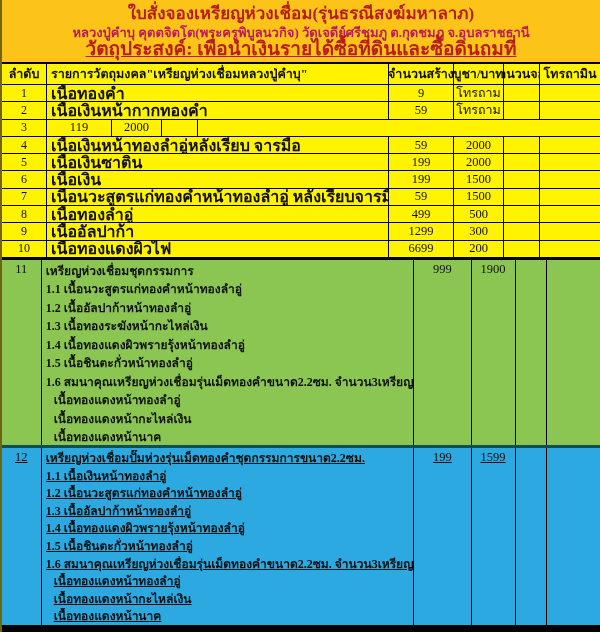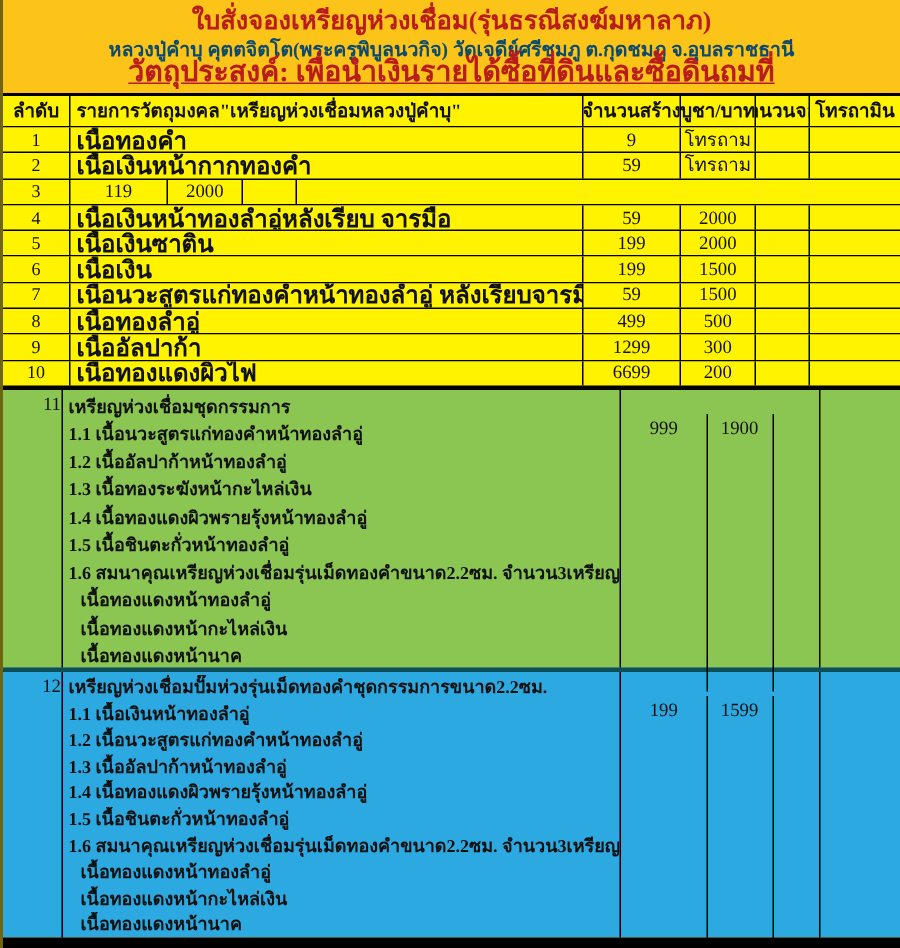--- a/index.html
+++ b/index.html
@@ -9,26 +9,26 @@
     box-sizing:border-box;
     background:#FCC319;
     border-left:2px solid #6f6410;
     font-family:"Liberation Serif","DejaVu Serif",serif;
     color:#111;
     overflow:hidden;
   }
   
   .masthead{height:62px;box-sizing:border-box;padding-top:3px;text-align:center;}
   .t1{font-size:17px;line-height:21px;font-weight:bold;color:#b91c1c;}
-  .t2{font-size:13px;line-height:17px;font-weight:bold;color:#0c4a6e;}
+  .t2{font-size:13px;line-height:17px;font-weight:bold;color:#be185d;}
   .t3{font-size:19px;line-height:16px;font-weight:bold;color:#b91c1c;text-decoration:underline;}
   
   .row{display:flex;box-sizing:border-box;}
   .c{box-sizing:border-box;border-right:1px solid #000;overflow:hidden;white-space:nowrap;}
-  .c.no   {width:45px;text-align:right;}
+  .c.no   {width:45px;text-align:center;}
   .c.item {flex:1;padding-left:4px;text-align:left;}
   .c.made {width:65px;text-align:center;}
   .c.price{width:50px;text-align:center;}
   .c.resv {width:36px;}
   .c.amt  {width:60px;border-right:none;}
   
   .thead{
     height:23px;background:#FFF300;
     border-top:2px solid #000;border-bottom:1px solid #000;
     font-weight:bold;font-size:12.5px;align-items:center;
@@ -45,23 +45,23 @@
   .group .c{height:100%;}
   .group.green{height:187px;background:#8CC652;border-top:2px solid #000;}
   .group.cyan {height:180px;background:#2BA9E0;border-top:3px solid #0d4e57;}
   .gno{font-size:12.5px;padding-top:4px;}
   .gitem{flex:1;padding-left:4px;border-right:1px solid #000;box-sizing:border-box;}
   .green .gitem .gline{line-height:18.5px;}
   .cyan  .gitem .gline{line-height:17.6px;}
   .gline{font-size:12px;font-weight:bold;white-space:nowrap;overflow:hidden;}
   .gline.gtitle{font-weight:bold;}
   .gline.sub{padding-left:8px;}
-  .gnum{padding-top:4px;font-size:12.5px;text-align:center;margin-top:16px;}
+  .gnum{padding-top:4px;font-size:12.5px;text-align:center;}
   .green .gitem,.green .c{padding-top:2px;}
-  .cyan  .gitem,.cyan  .c{padding-top:2px;}
+  .cyan  .gitem,.cyan  .c{padding-top:2px;text-decoration:underline;}
   
   .bottombar{height:7px;background:#000;width:100%;}
 </style>
 </head>
 <body>
 
 <div class="page">
 
   <header class="masthead">
     <div class="t1">ใบสั่งจองเหรียญห่วงเชื่อม(รุ่นธรณีสงฆ์มหาลาภ)</div>

